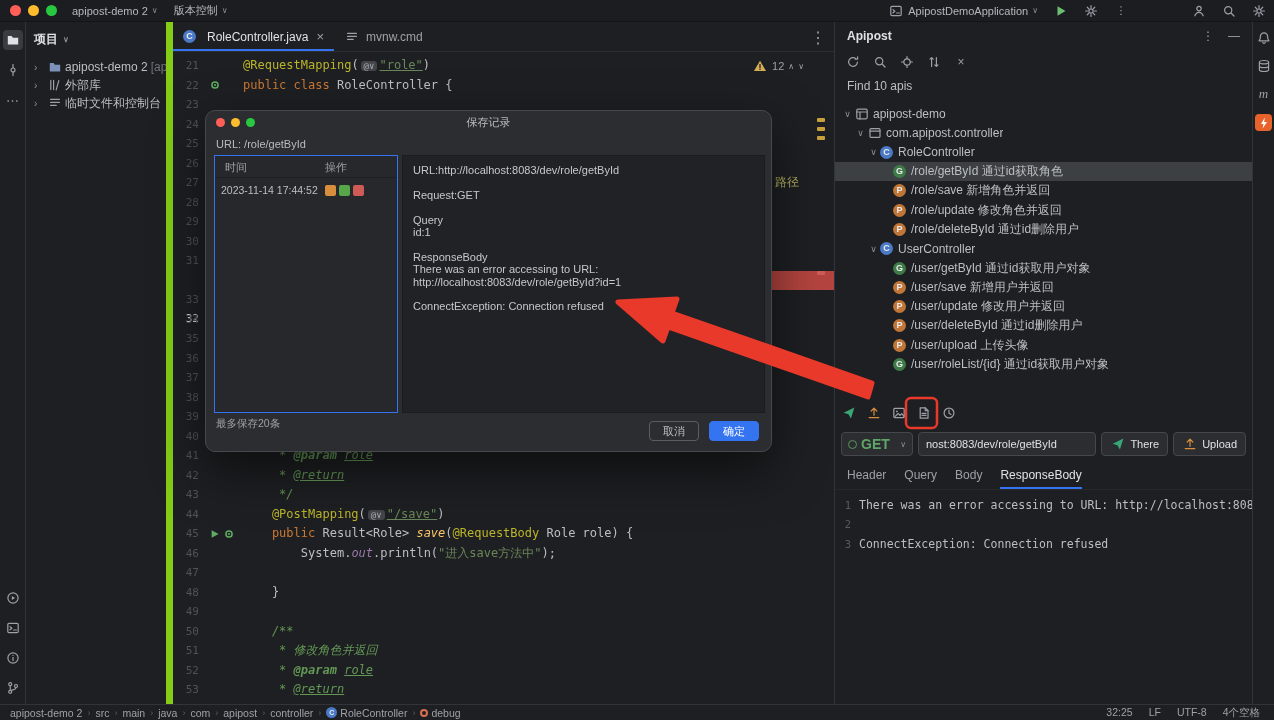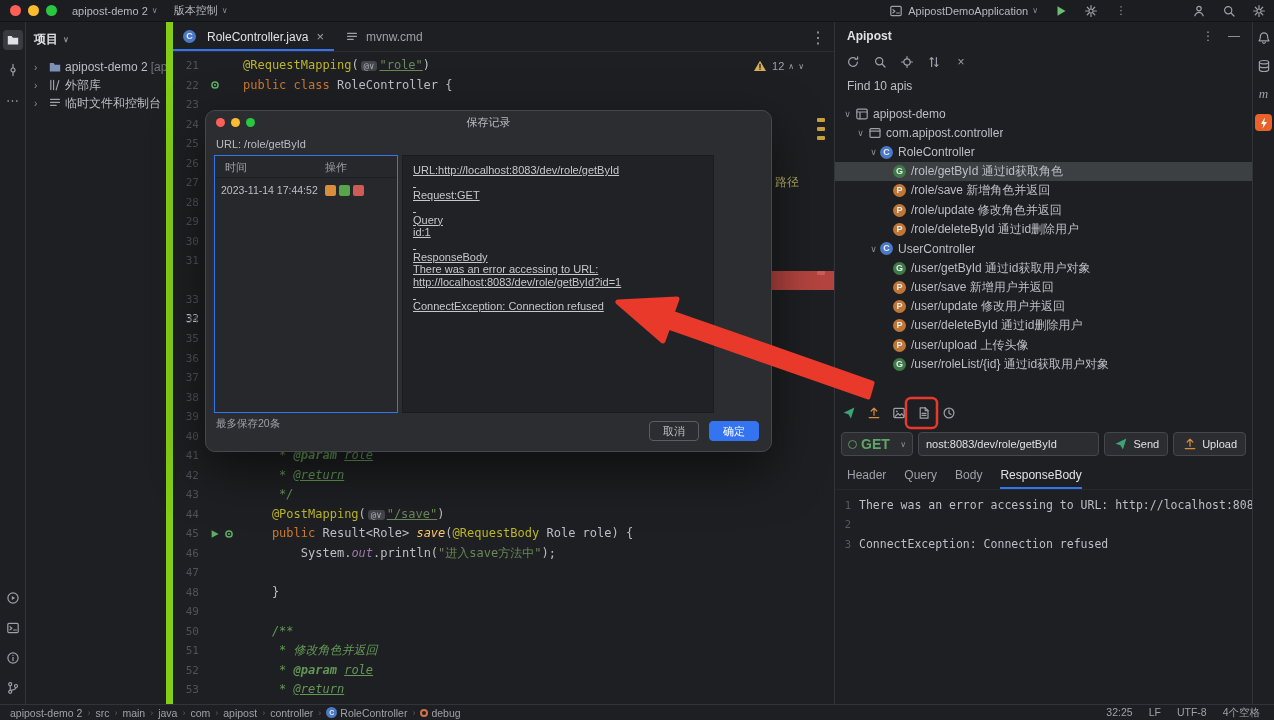--- a/index.html
+++ b/index.html
@@ -77,21 +77,21 @@
 .dlg-lights i{width:9px;height:9px;border-radius:50%;display:block;}
 .dlg-url{position:absolute;left:10px;top:27px;color:#b8bcc2;}
 .dlg-table{position:absolute;left:8px;top:44px;width:184px;height:258px;border:1px solid #3574f0;background:#26282b;overflow:hidden;}
 .dlg-th{display:flex;height:22px;line-height:22px;border-bottom:1px solid #1e1f22;color:#9da0a8;}
 .dlg-th span:first-child{width:110px;padding-left:10px;}
 .dlg-row{display:flex;height:24px;align-items:center;color:#bcbec4;}
 .dlg-row .t{width:110px;padding-left:6px;font-size:10.5px;}
 .ops{display:flex;gap:3px;align-items:center;}
 .ops i{width:11px;height:11px;border-radius:2px;display:inline-block;}
 .dlg-note{position:absolute;left:10px;top:306px;font-size:10.5px;color:#9da0a8;}
-.dlg-detail{position:absolute;left:196px;top:44px;width:312px;height:258px;background:#212225;border:1px solid #1b1c1e;padding:8px 10px;line-height:12.4px;color:#c6c8cc;overflow:hidden;text-decoration:underline;}
+.dlg-detail{position:absolute;left:196px;top:44px;width:363px;height:258px;background:#212225;border:1px solid #1b1c1e;padding:8px 10px;line-height:12.4px;color:#c6c8cc;overflow:hidden;}
 .dlg-detail div{min-height:12.4px;white-space:nowrap;}
 .dlg-buttons{position:absolute;right:12px;bottom:10px;display:flex;gap:10px;}
 .btn{height:20px;padding:0 13px;border-radius:4px;font-size:11px;display:flex;align-items:center;background:#2b2d30;border:1px solid #5a5d63;color:#bcbec4;font-family:inherit;}
 .btn.primary{background:#3574f0;border-color:#3574f0;color:#fff;}
 
 
 .apipost{position:absolute;left:834px;top:22px;width:418px;height:682px;border-left:1px solid #313438;background:#1e1f22;overflow:hidden;}
 .ap-header{height:28px;display:flex;align-items:center;gap:10px;padding:0 10px 0 12px;font-size:12px;font-weight:bold;color:#dfe1e5;}
 .ap-header .sp{flex:1;}
 .ap-header .icn{font-weight:normal;font-size:12px;}
@@ -569,21 +569,21 @@
     </div>
     <div class="url">
       <span>nost:8083/dev/role/getById</span>
     </div>
     <button class="ap-btn">
       <span class="icn act-send">
           <svg width="14" height="14" viewBox="0 0 14 14" fill="none" stroke="currentColor" stroke-width="1.2" stroke-linecap="round" stroke-linejoin="round">
             <path d="M1.6 6.8L12.4 1.6 8.9 12.4 6.4 8.3z" fill="currentColor" stroke="none"></path>
           </svg>
         </span>
-      <span>Send</span>
+      <span>There</span>
     </button>
     <button class="ap-btn">
       <span class="icn act-upload">
           <svg width="14" height="14" viewBox="0 0 14 14" fill="none" stroke="currentColor" stroke-width="1.2" stroke-linecap="round" stroke-linejoin="round">
             <path d="M7 9.2V2.4M4.2 5L7 2.2 9.8 5"></path>
             <path d="M2.2 11.6h9.6"></path>
           </svg>
         </span>
       <span>Upload</span>
     </button>

